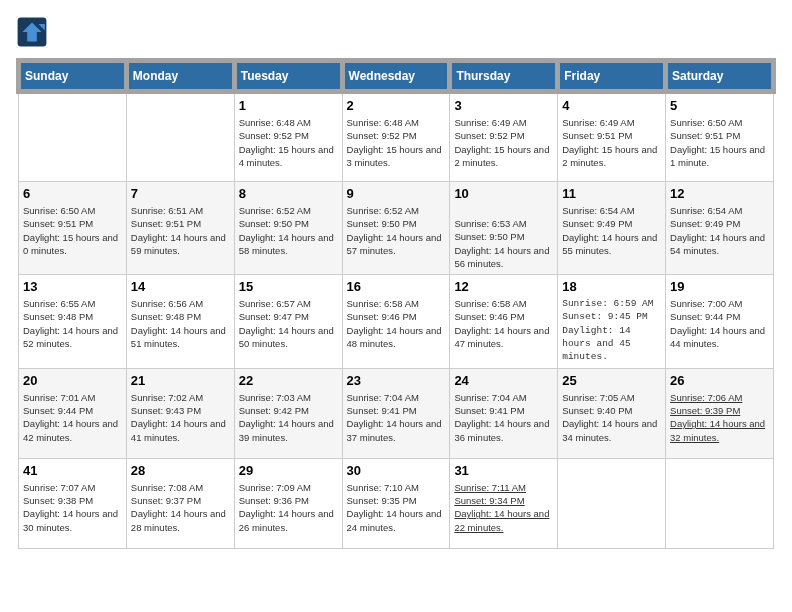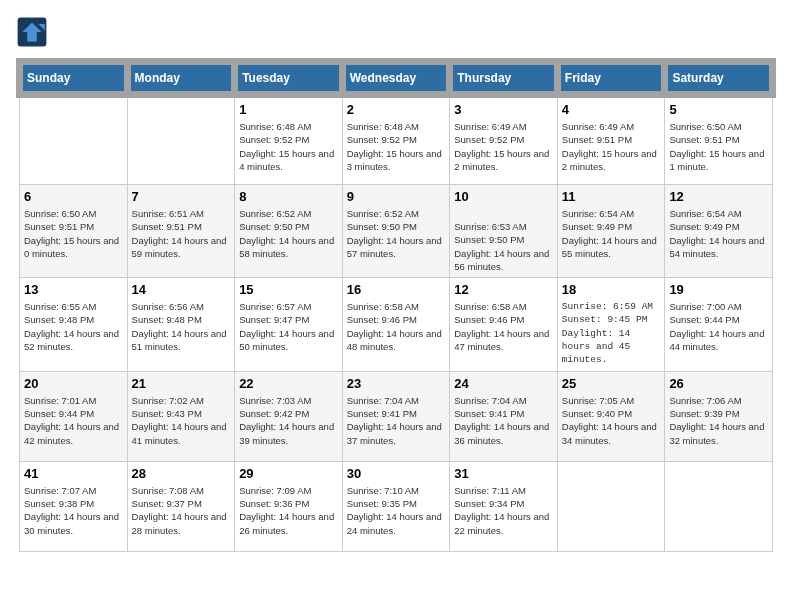--- a/index.html
+++ b/index.html
@@ -51,21 +51,21 @@
       border-collapse: collapse;
       font-size: 10px;
     }
     thead tr th {
       background-color: #2e6da4;
       color: #fff;
       padding: 6px 4px;
       text-align: left;
       font-size: 12px;
       font-weight: bold;
-      border: 7px solid #a3a3a3;
+      border: 5px solid #a3a3a3;
     }
     tbody tr td {
       border: 1px solid #ccc;
       vertical-align: top;
       padding: 4px;
       width: calc(100% / 7);
       min-height: 80px;
       height: 90px;
     }
     .day-num {
@@ -280,21 +280,21 @@
 Daylight: 14 hours and 36 minutes.</div>
         </td>
         <td>
           <div class="day-num">25</div>
           <div class="day-info" style="white-space: pre-line;">Sunrise: 7:05 AM
 Sunset: 9:40 PM
 Daylight: 14 hours and 34 minutes.</div>
         </td>
         <td>
           <div class="day-num">26</div>
-          <div class="day-info" style="white-space: pre-line;">Sunrise: 7:06 AM
+          <div class="day-info" style="white-space: pre-line; text-decoration: underline;">Sunrise: 7:06 AM
 Sunset: 9:39 PM
 Daylight: 14 hours and 32 minutes.</div>
         </td>
       </tr>
       <tr>
         <td>
           <div class="day-num">41</div>
           <div class="day-info" style="white-space: pre-line;">Sunrise: 7:07 AM
 Sunset: 9:38 PM
 Daylight: 14 hours and 30 minutes.</div>
@@ -312,21 +312,21 @@
 Daylight: 14 hours and 26 minutes.</div>
         </td>
         <td>
           <div class="day-num">30</div>
           <div class="day-info" style="white-space: pre-line;">Sunrise: 7:10 AM
 Sunset: 9:35 PM
 Daylight: 14 hours and 24 minutes.</div>
         </td>
         <td>
           <div class="day-num">31</div>
-          <div class="day-info" style="white-space: pre-line;">Sunrise: 7:11 AM
+          <div class="day-info" style="white-space: pre-line; text-decoration: underline;">Sunrise: 7:11 AM
 Sunset: 9:34 PM
 Daylight: 14 hours and 22 minutes.</div>
         </td>
         <td class="empty-cell"></td>
         <td class="empty-cell"></td>
       </tr>
     </tbody>
 </table>
 
 </body></html>

